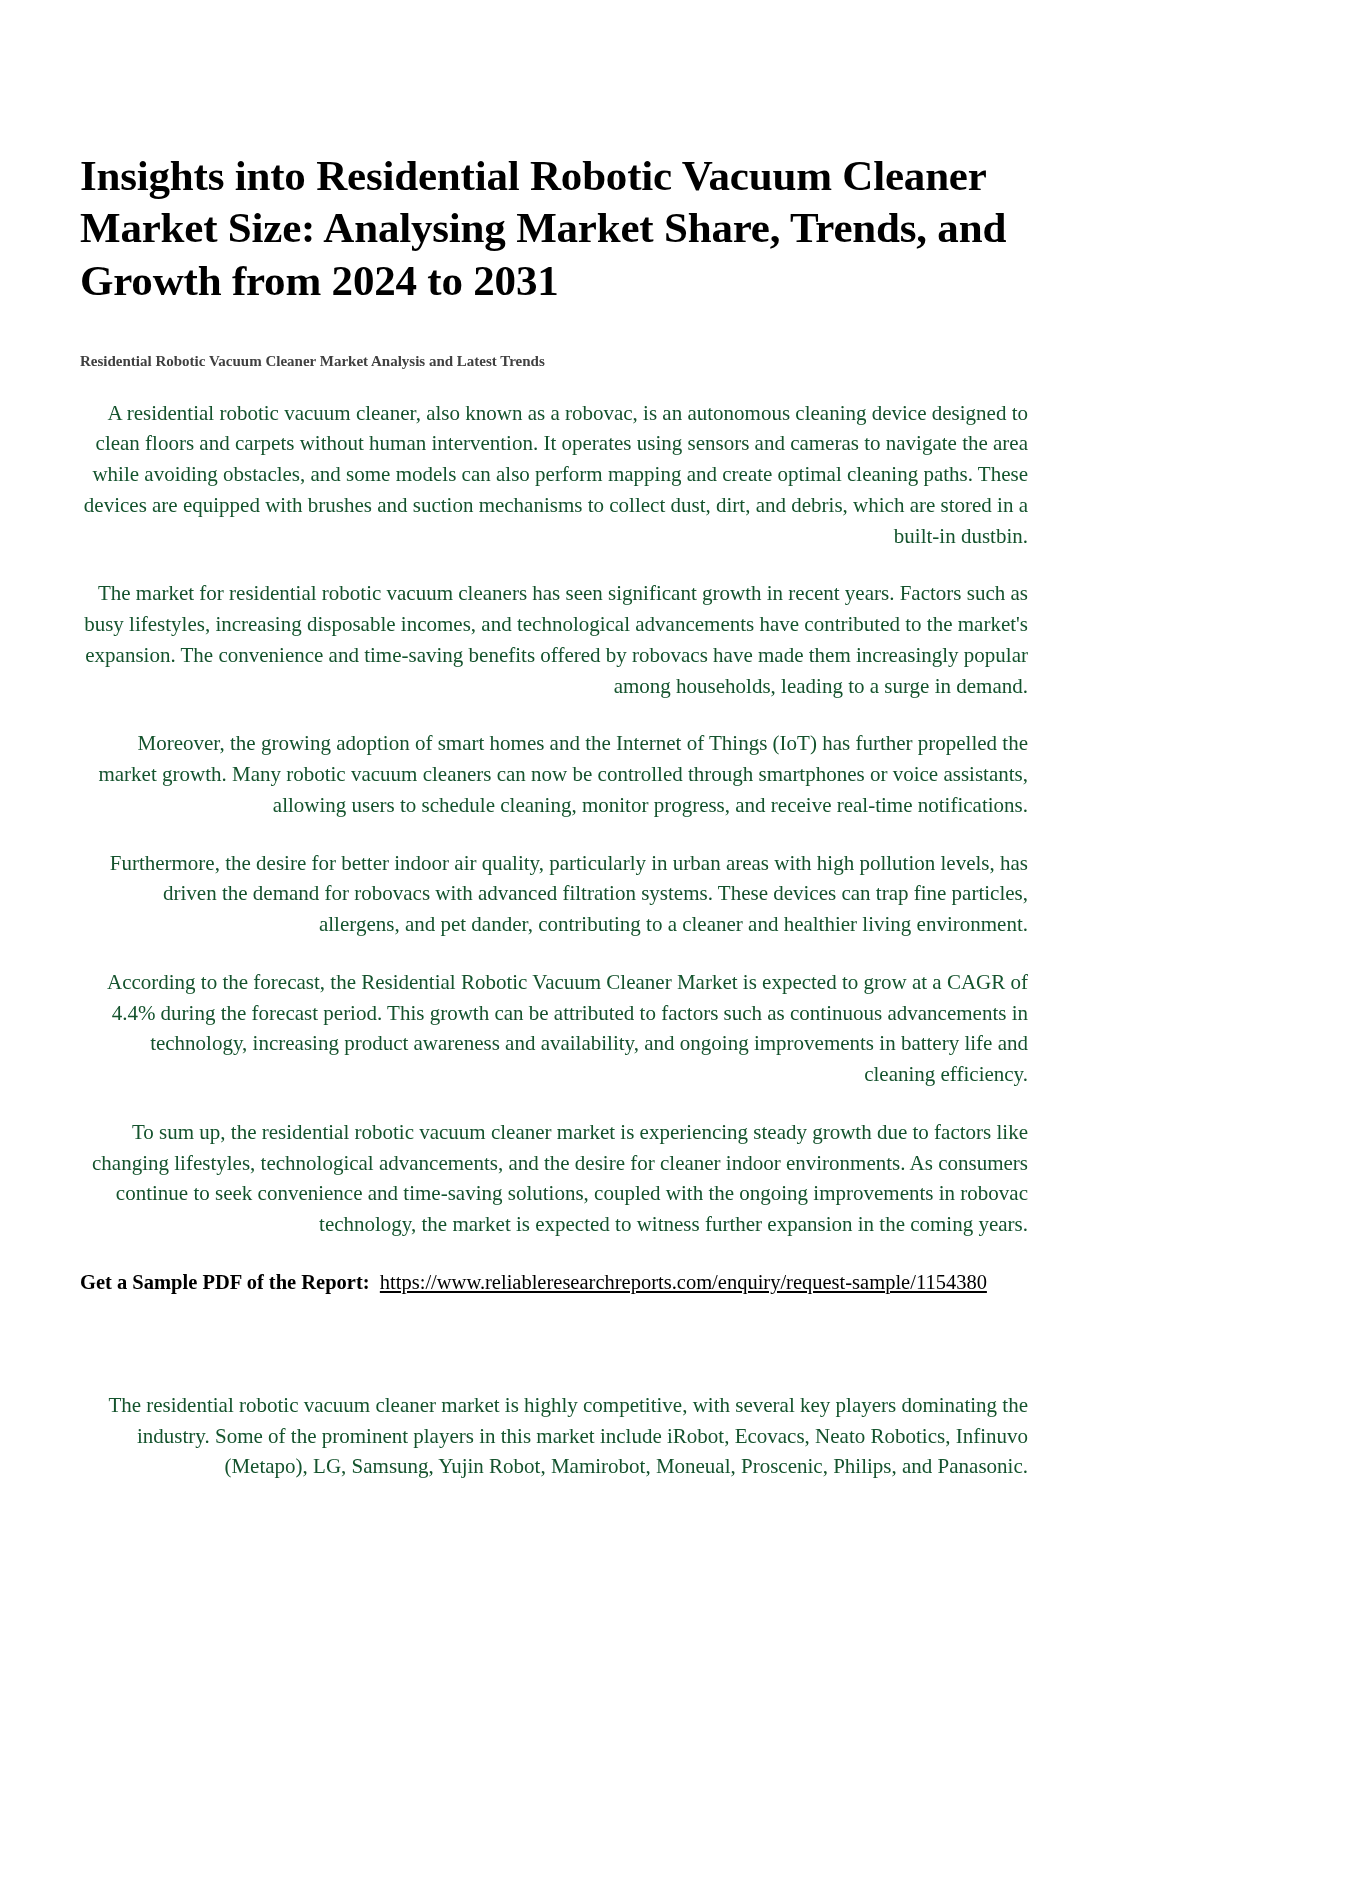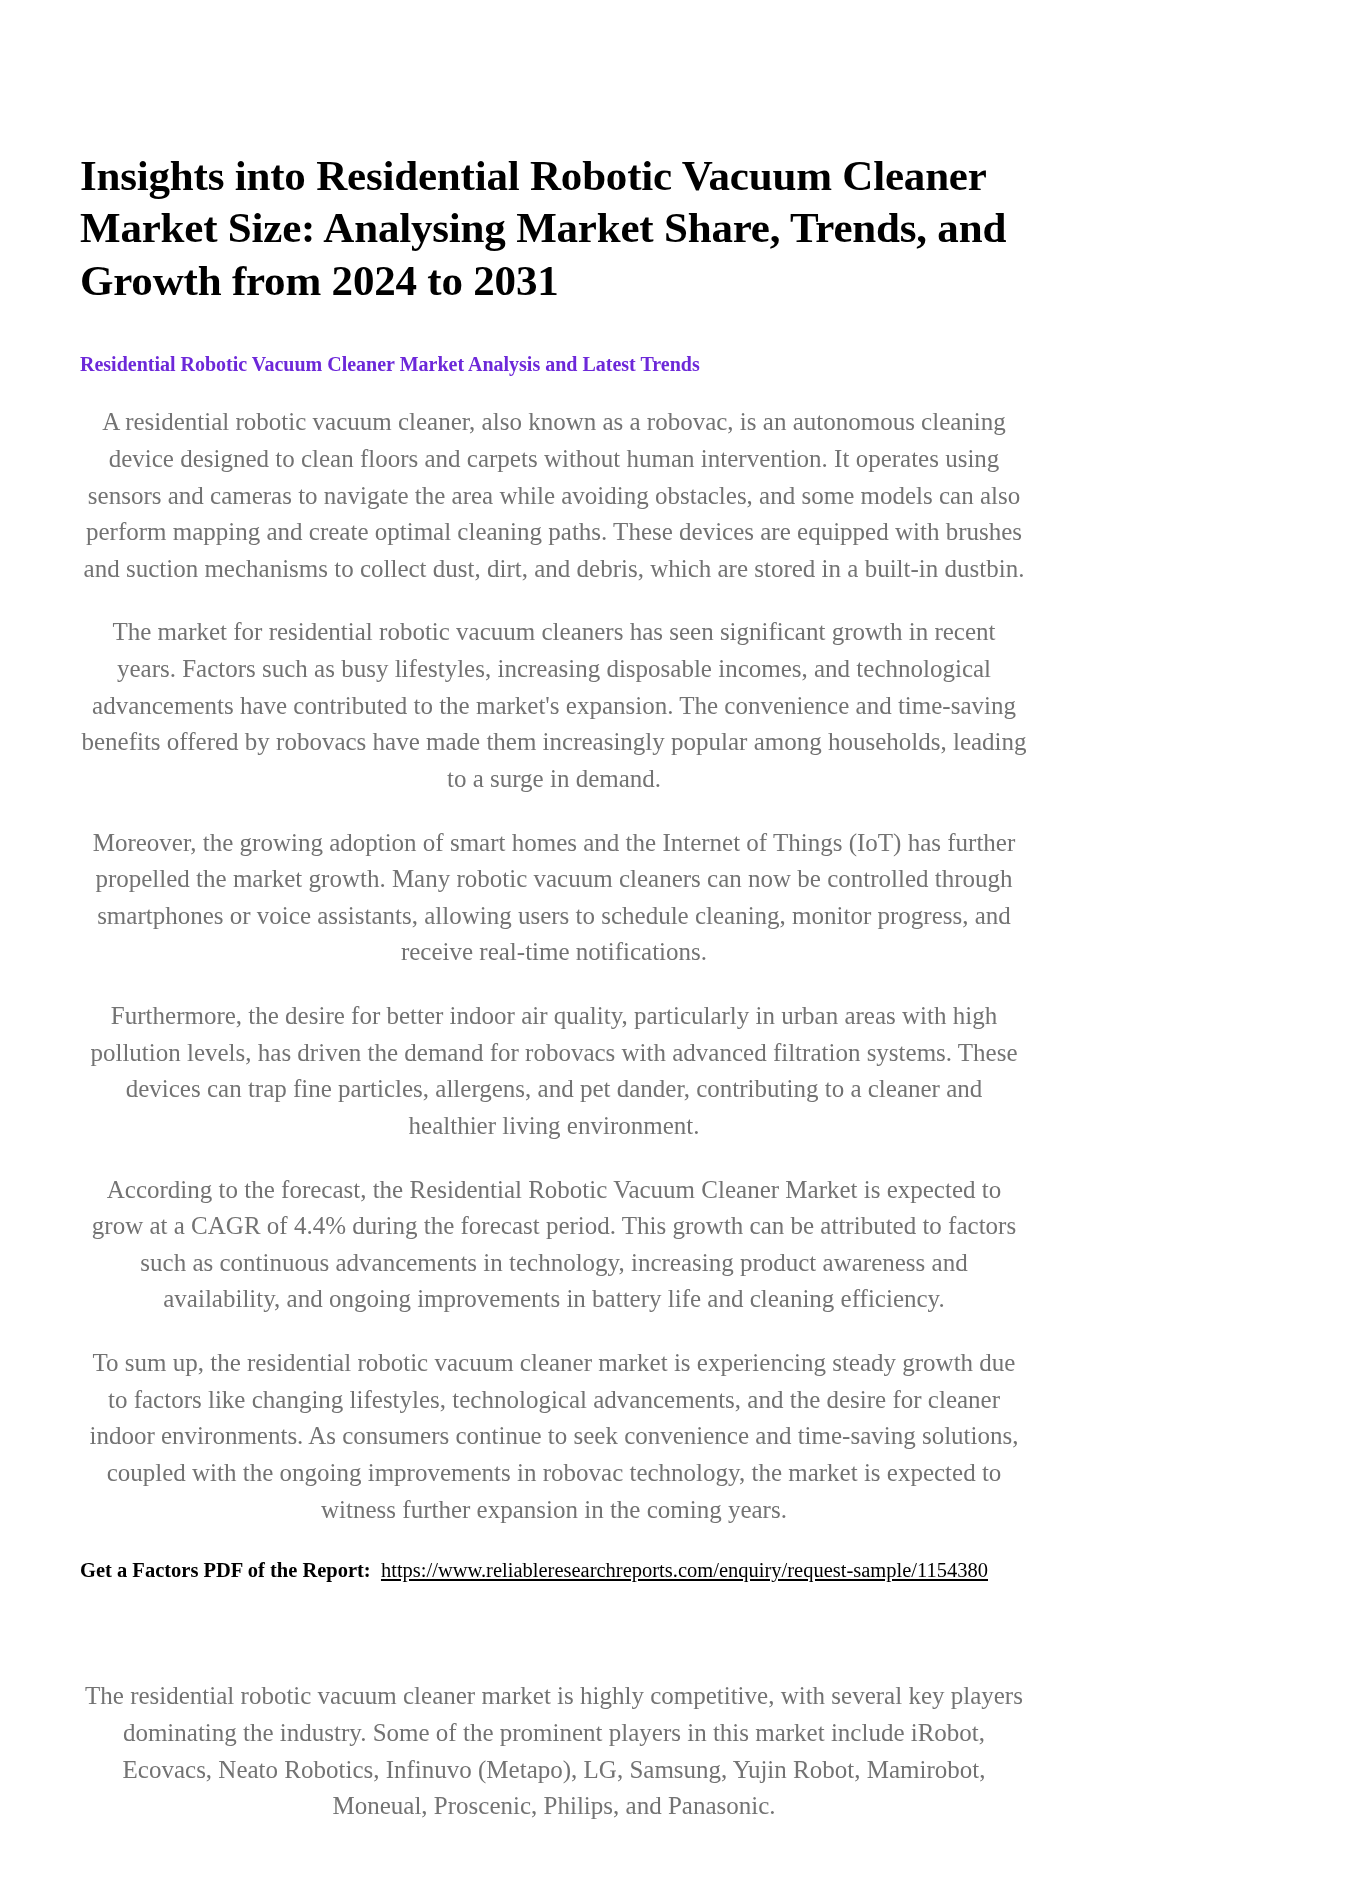--- a/index.html
+++ b/index.html
@@ -25,35 +25,35 @@
   .doc-title {
     font-size: 43px;
     font-weight: bold;
     line-height: 1.22;
     letter-spacing: -0.2px;
     margin: 0 0 44px 0;
     color: #000000;
     width: 930px;
   }
   .section-heading {
-    font-size: 20px;
+    font-size: 15px;
     font-weight: bold;
     line-height: 1.35;
     margin: 0 0 26px 0;
-    color: #6d28d9;
+    color: #404040;
   }
   .section-heading.tight-top {
     margin-top: 0;
   }
   p.body-text {
-    font-size: 25px;
+    font-size: 21px;
     line-height: 1.465;
     margin: 0 0 27px 0;
-    color: #737373;
-    text-align: center;
+    color: #14532d;
+    text-align: right;
     width: 948px;
   }
   p.body-text:last-child {
     margin-bottom: 0;
   }
   .cta-line {
     font-size: 20.5px;
     line-height: 1.465;
     margin: 0 0 27px 0;
     width: 948px;
@@ -89,21 +89,21 @@
 
   <p class="body-text">Moreover, the growing adoption of smart homes and the Internet of Things (IoT) has further propelled the market growth. Many robotic vacuum cleaners can now be controlled through smartphones or voice assistants, allowing users to schedule cleaning, monitor progress, and receive real-time notifications.</p>
 
   <p class="body-text">Furthermore, the desire for better indoor air quality, particularly in urban areas with high pollution levels, has driven the demand for robovacs with advanced filtration systems. These devices can trap fine particles, allergens, and pet dander, contributing to a cleaner and healthier living environment.</p>
 
   <p class="body-text">According to the forecast, the Residential Robotic Vacuum Cleaner Market is expected to grow at a CAGR of 4.4% during the forecast period. This growth can be attributed to factors such as continuous advancements in technology, increasing product awareness and availability, and ongoing improvements in battery life and cleaning efficiency.</p>
 
   <p class="body-text">To sum up, the residential robotic vacuum cleaner market is experiencing steady growth due to factors like changing lifestyles, technological advancements, and the desire for cleaner indoor environments. As consumers continue to seek convenience and time-saving solutions, coupled with the ongoing improvements in robovac technology, the market is expected to witness further expansion in the coming years.</p>
 
   <div class="cta-line">
-    <span class="cta-label">Get a Factors PDF of the Report:</span>
+    <span class="cta-label">Get a Sample PDF of the Report:</span>
     <span>&nbsp;</span><a class="cta-link" href="#">https://www.reliableresearchreports.com/enquiry/request-sample/1154380</a>
   </div>
 
   <div class="gap-block"></div>
 
   <div class="players-block">
 
     <p class="body-text">The residential robotic vacuum cleaner market is highly competitive, with several key players dominating the industry. Some of the prominent players in this market include iRobot, Ecovacs, Neato Robotics, Infinuvo (Metapo), LG, Samsung, Yujin Robot, Mamirobot, Moneual, Proscenic, Philips, and Panasonic.</p>
   </div>
 

